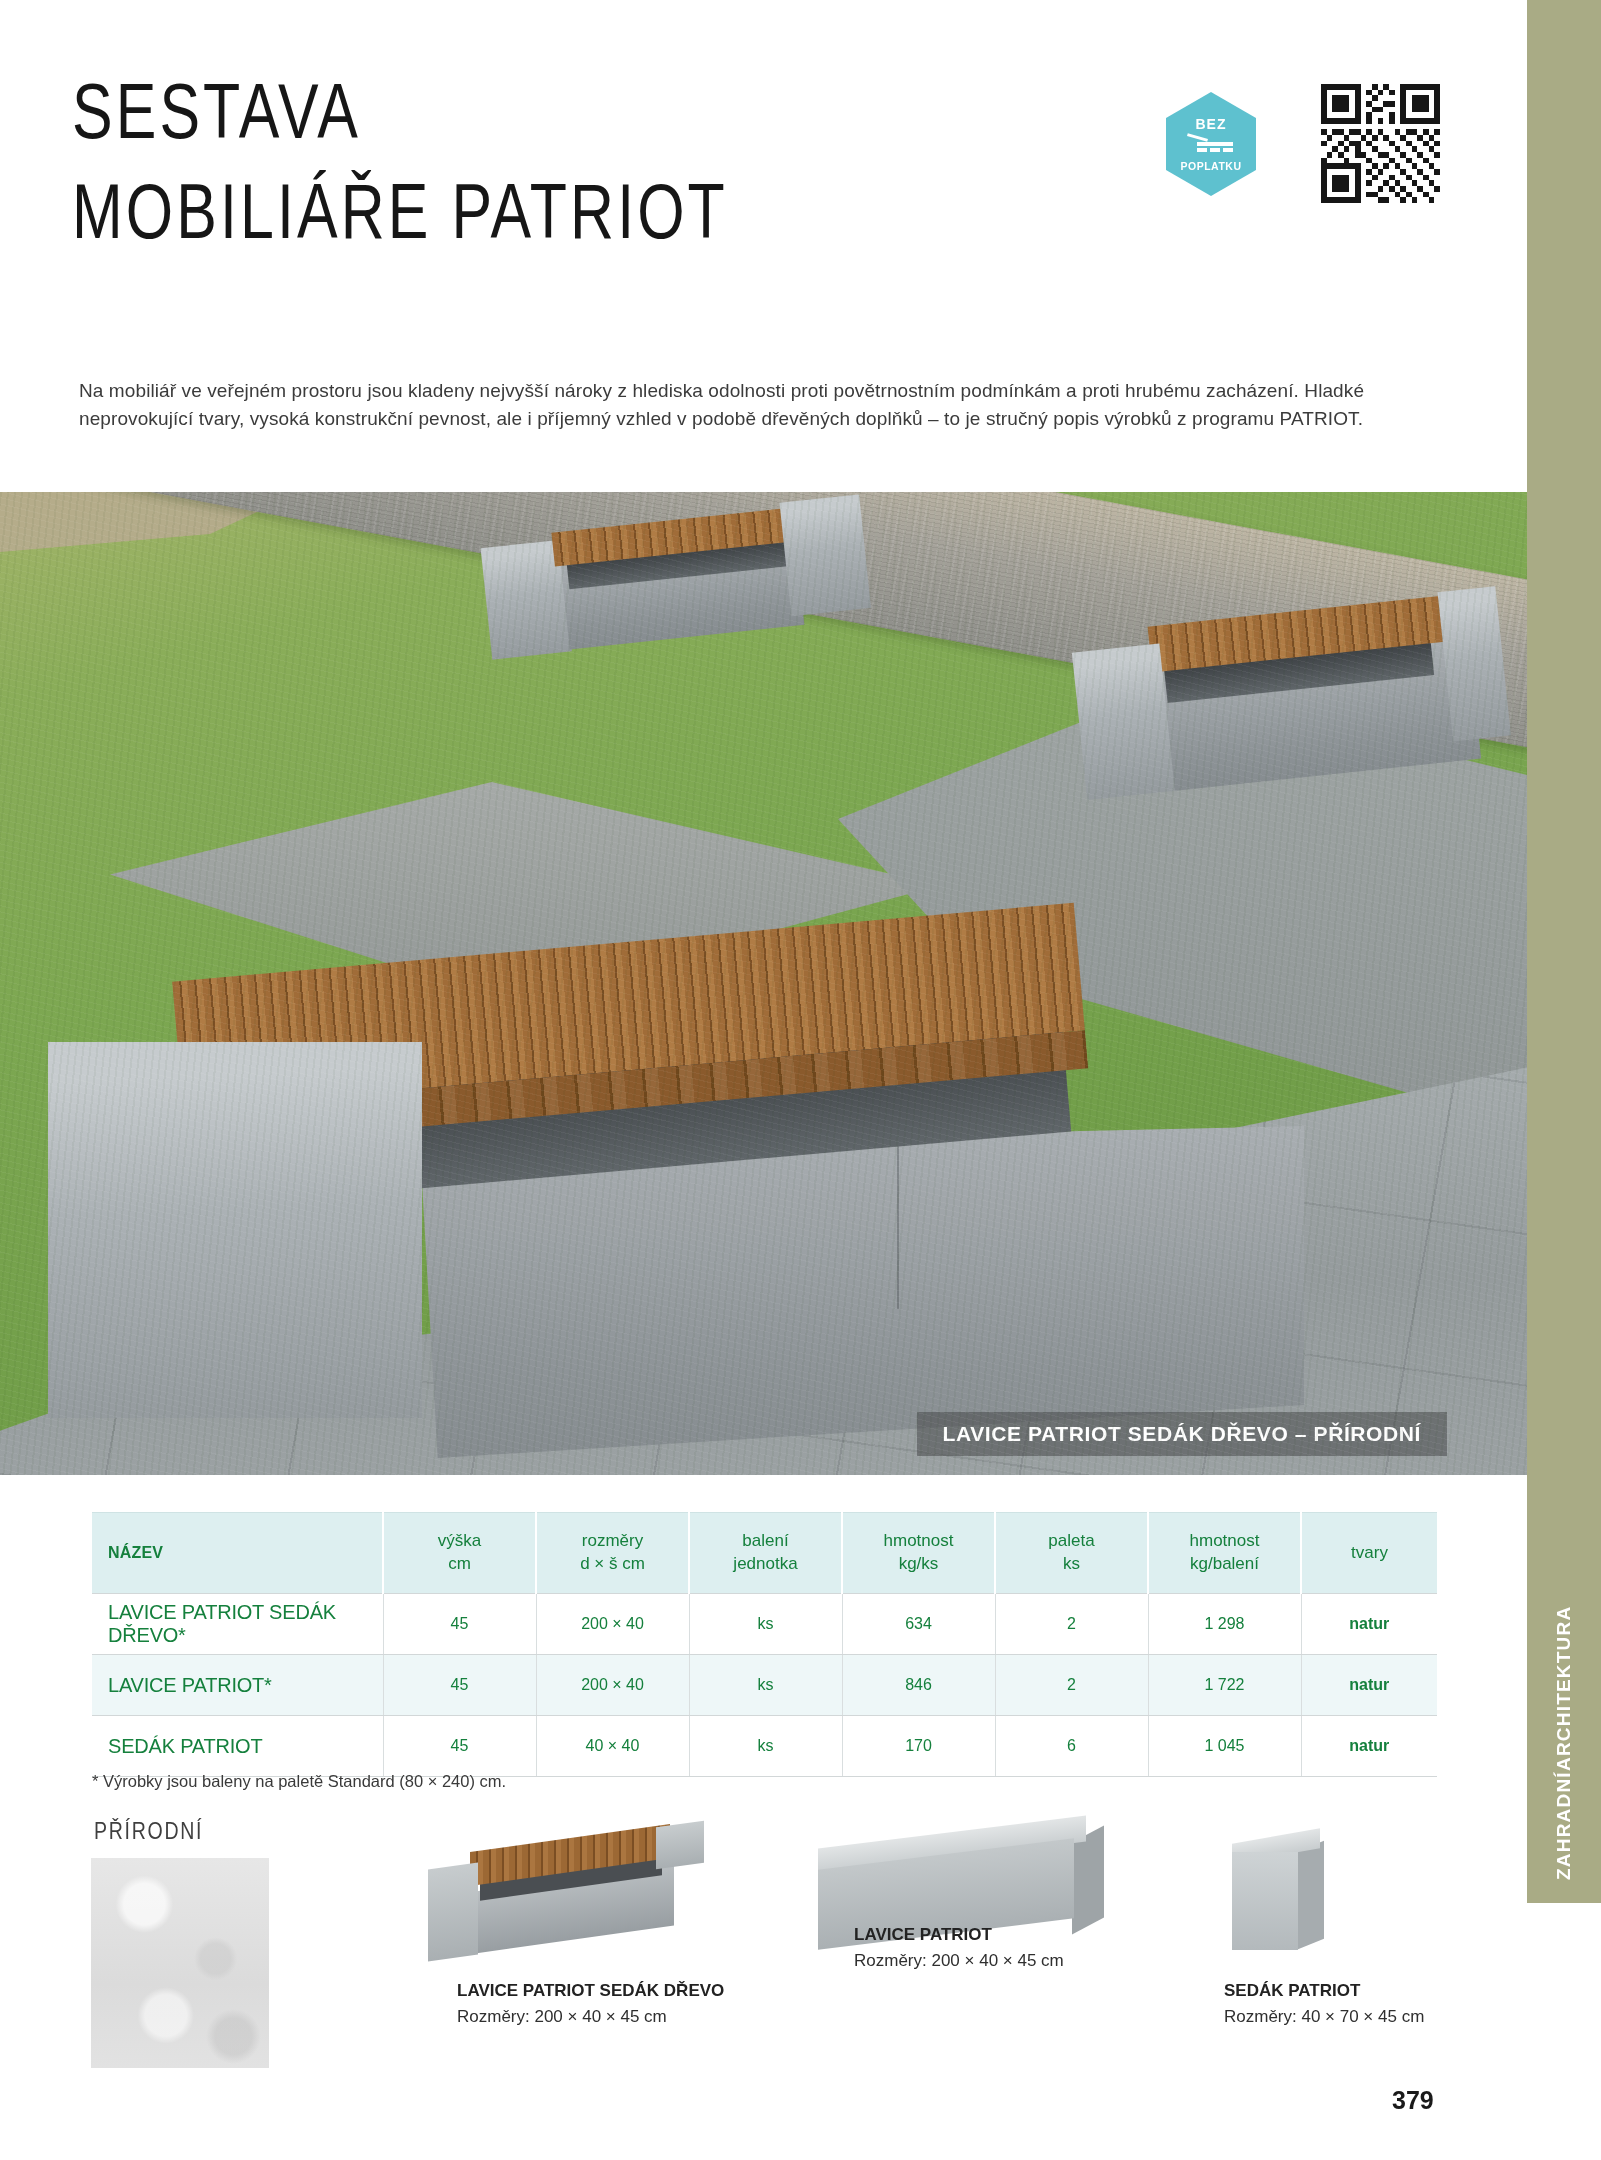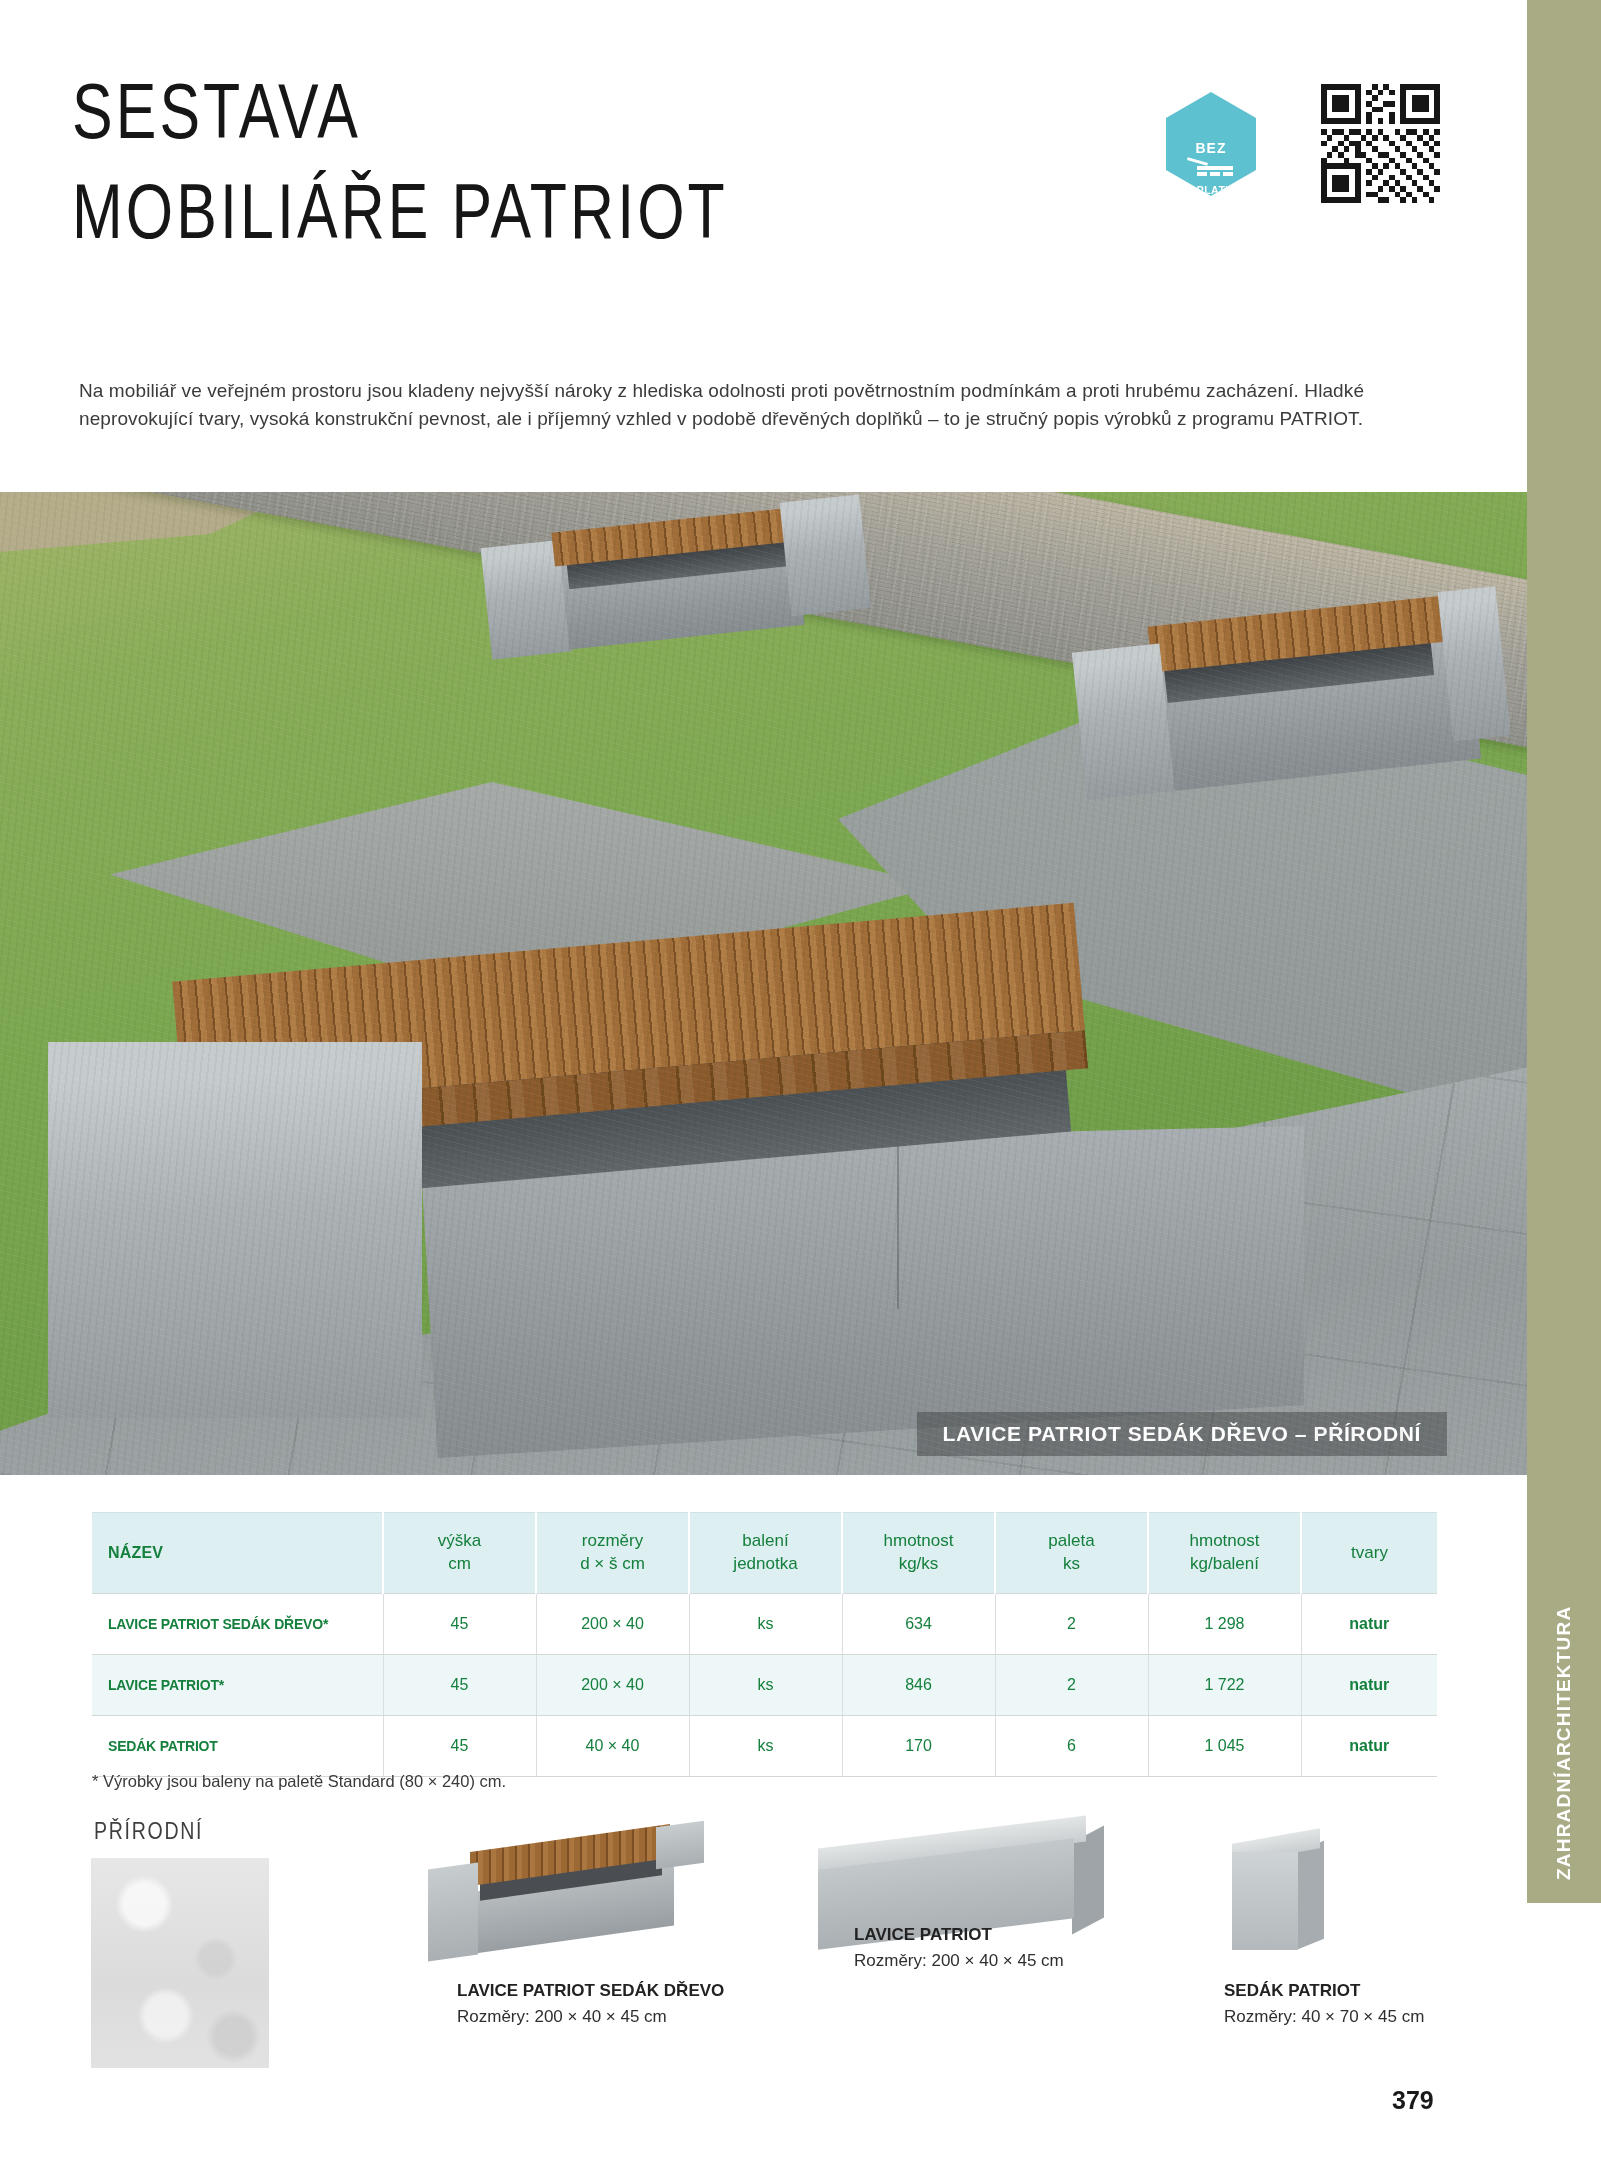--- a/index.html
+++ b/index.html
@@ -15,21 +15,21 @@
   .side-label span{display:block;}
 
   
   .title{position:absolute;left:72px;top:62px;margin:0;font-weight:100;color:#161616;}
   .title .tline{display:block;font-size:78px;line-height:1.28;letter-spacing:4px;
                 transform:scaleX(0.78);transform-origin:left center;white-space:nowrap;}
 
   
   .badge{position:absolute;left:1166px;top:92px;width:90px;height:104px;background:#5ec1cf;
          clip-path:polygon(50% 0%,100% 25%,100% 75%,50% 100%,0% 75%,0% 25%);
-         display:flex;flex-direction:column;align-items:center;justify-content:flex-end;color:#fff;}
+         display:flex;flex-direction:column;align-items:center;justify-content:center;color:#fff;}
   .badge-top{font-weight:bold;font-size:14px;letter-spacing:1px;}
   .badge-bottom{font-weight:bold;font-size:10.5px;letter-spacing:.5px;}
   .pallet{position:relative;width:46px;height:21px;margin:3px 0 4px 0;}
   .pallet i{position:absolute;background:#fff;}
   .pl-diag{left:-1px;top:1px;width:21px;height:3px;transform:rotate(16deg);}
   .pl-bar{left:9px;top:7px;width:36px;height:4px;}
   .pl-b1{left:9px;top:13px;width:10px;height:4px;}
   .pl-b2{left:22px;top:13px;width:10px;height:4px;}
   .pl-b3{left:35px;top:13px;width:10px;height:4px;}
   .qr{position:absolute;left:1321px;top:84px;width:119px;height:119px;}
@@ -101,21 +101,21 @@
   .spec-table{position:absolute;left:92px;top:1512px;width:1345px;border-collapse:collapse;
               font-size:16px;color:#15803d;table-layout:fixed;}
   .spec-table th,.spec-table td{border-right:1px solid #d9dedf;vertical-align:middle;}
   .spec-table th:last-child,.spec-table td:last-child{border-right:none;}
   .spec-table thead th{height:78px;background:#ddeff0;font-weight:normal;font-size:17px;
               text-align:center;line-height:1.35;border-right:2px solid #fff;border-top:1px solid #cfe3e4;}
   .spec-table thead th:first-child{text-align:left;padding-left:16px;font-weight:bold;font-size:16px;letter-spacing:.2px;}
   .spec-table thead th:last-child{border-right:none;}
   .spec-table tbody td{height:58px;text-align:center;border-bottom:1px solid #d2d7d8;}
   .spec-table tbody tr:first-child td{border-top:1px solid #d2d7d8;}
-  .spec-table tbody td.name{font-weight:bold;text-align:left;padding-left:16px;font-size:14px;letter-spacing:-.2px;}
+  .spec-table tbody td.name{font-weight:normal;text-align:left;padding-left:16px;font-size:20px;letter-spacing:-.2px;}
   .spec-table tbody td.bold{font-weight:bold;}
   .spec-table tbody tr.alt{background:#eef7f8;}
   .footnote{position:absolute;left:92px;top:1772px;margin:0;font-size:16.5px;color:#3a3a3a;}
 
   
   .finish-label{position:absolute;left:94px;top:1818px;font-size:23px;letter-spacing:2px;color:#3f3f3f;
                 font-weight:100;transform:scaleX(.85);transform-origin:left center;}
   .swatch{position:absolute;left:91px;top:1858px;width:178px;height:210px;
           background:linear-gradient(180deg,#e7e7e7,#dbdbdb 60%,#e2e2e2),#e2e2e2;}
   .swatch::after{content:"";position:absolute;inset:0;

